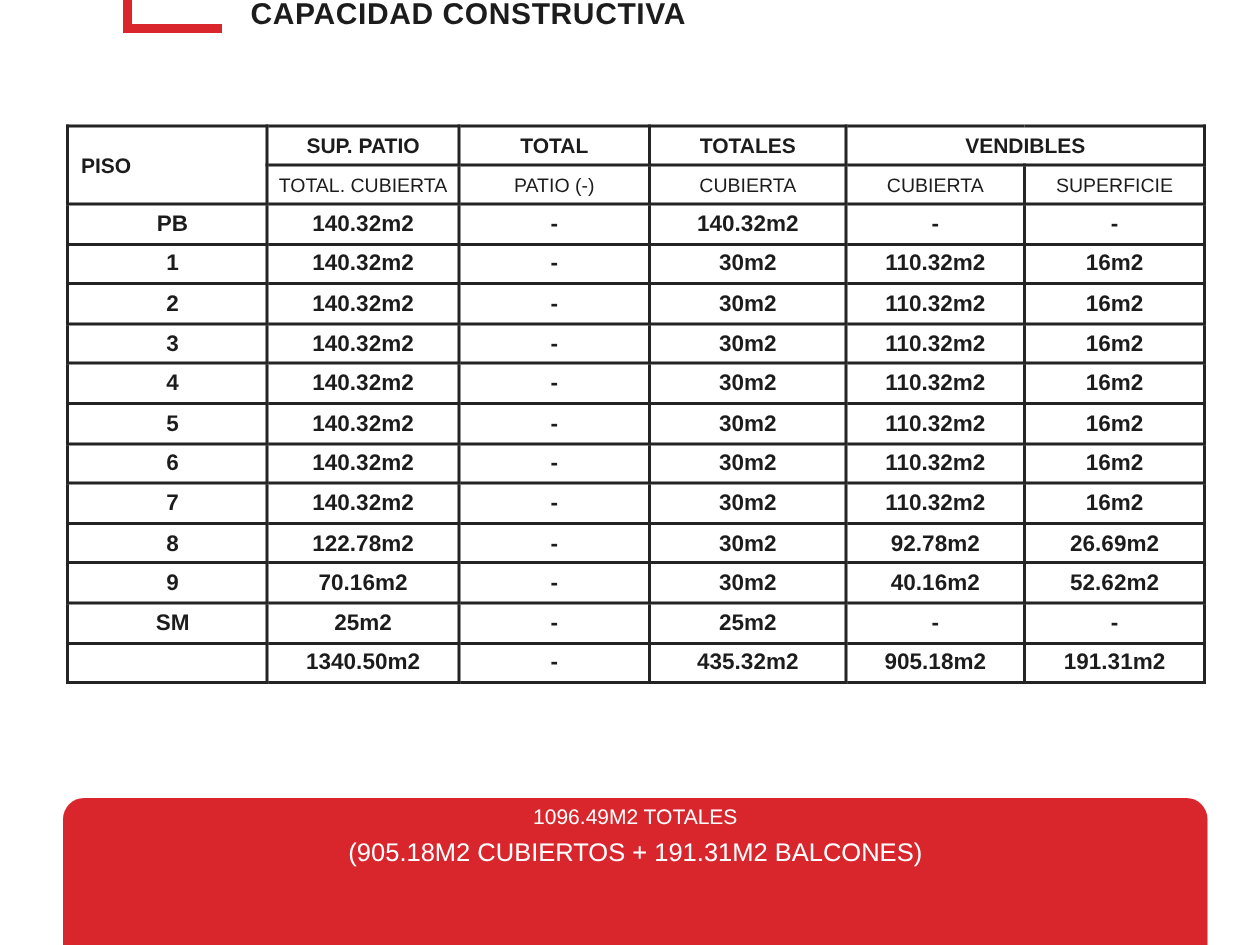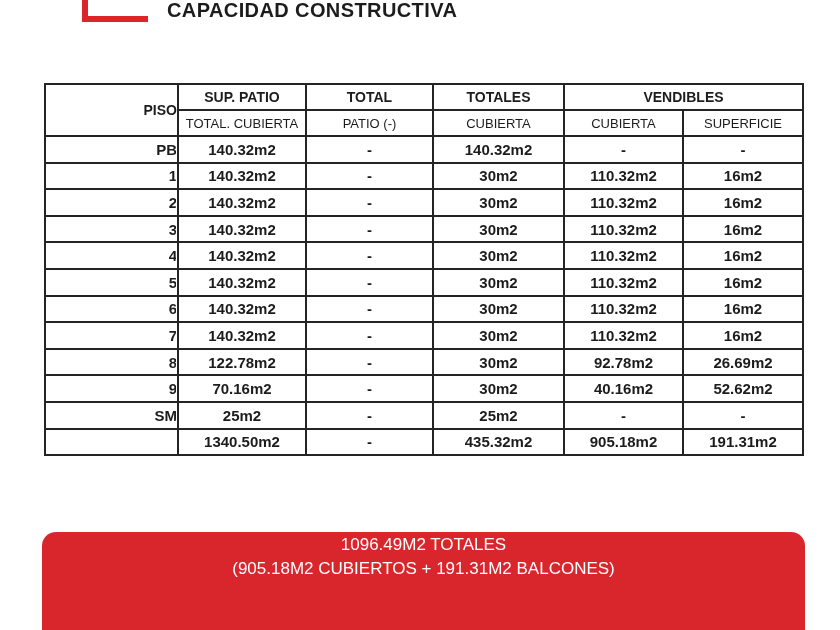--- a/index.html
+++ b/index.html
@@ -59,34 +59,33 @@
     height: 24px;
     font-size: 14px;
     font-weight: bold;
     text-align: center;
   }
   table.capacity thead tr.subhead th {
     font-size: 13px;
     font-weight: normal;
   }
   table.capacity th.piso-head {
-    text-align: right;
+    text-align: left;
     padding-left: 8px;
     margin-left: 40px;
   }
   table.capacity tbody td {
     height: 24.6px;
     font-size: 15px;
     font-weight: bold;
     text-align: center;
   }
   table.capacity tbody td.piso-cell {
-    text-align: right;
+    text-align: center;
     padding-left: 7px;
-    border-radius: 10px;
   }
 
   
   .summary-banner {
     position: absolute;
     left: 42px;
     top: 532px;
     width: 763px;
     height: 112px; 
     background: #d9262c;
@@ -97,21 +96,21 @@
   .banner-title {
     margin: 0;
     padding-top: 14px;
     font-size: 24px;
     line-height: 27px;
     font-weight: normal;
     letter-spacing: 0.5px;
   }
   .banner-total {
     margin: 2px 0 0 0;
-    font-size: 17px;
+    font-size: 14px;
     line-height: 21px;
     font-weight: normal;
   }
   .banner-breakdown {
     margin: 3px 0 12px 0;
     font-size: 17px;
     line-height: 21px;
     font-weight: normal;
   }
 </style>

